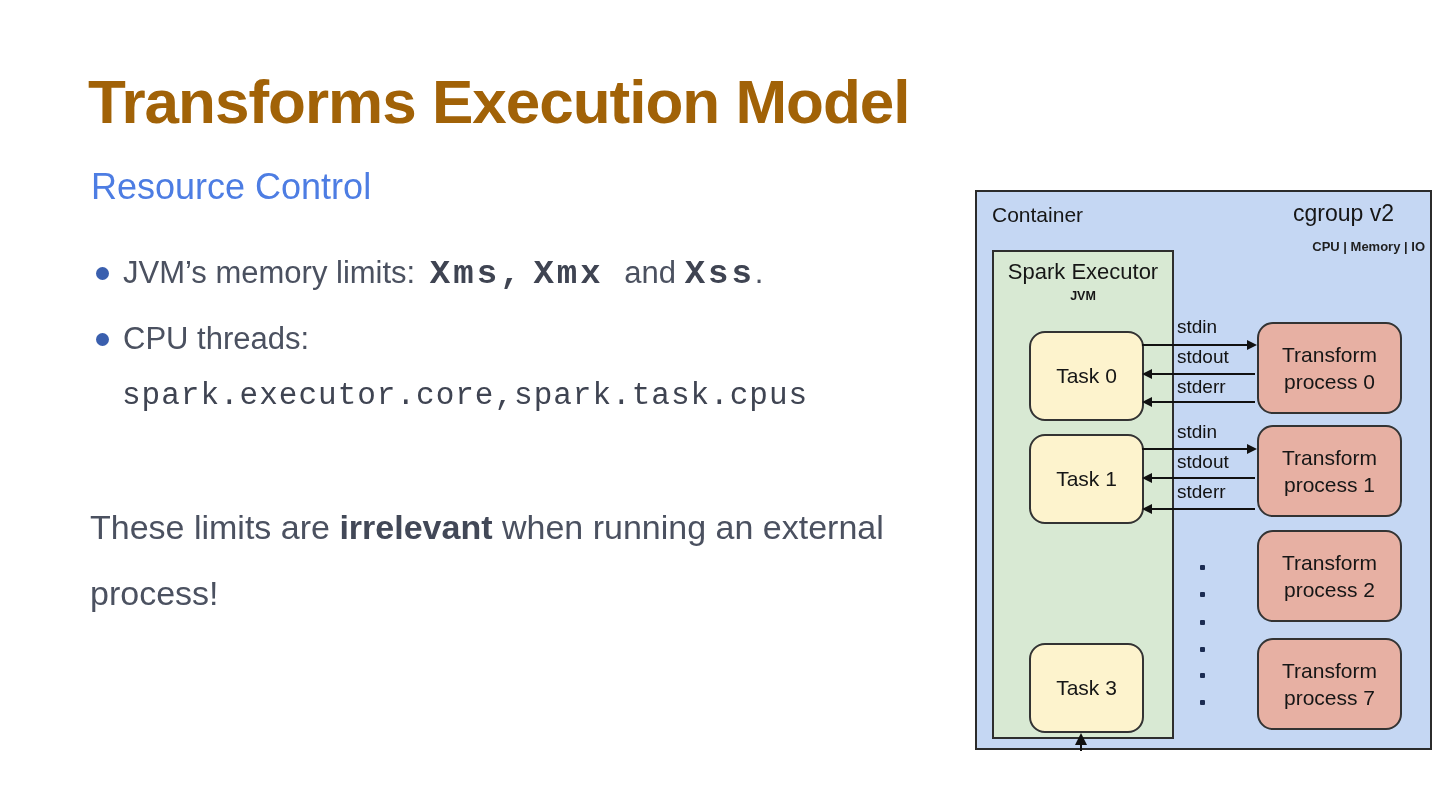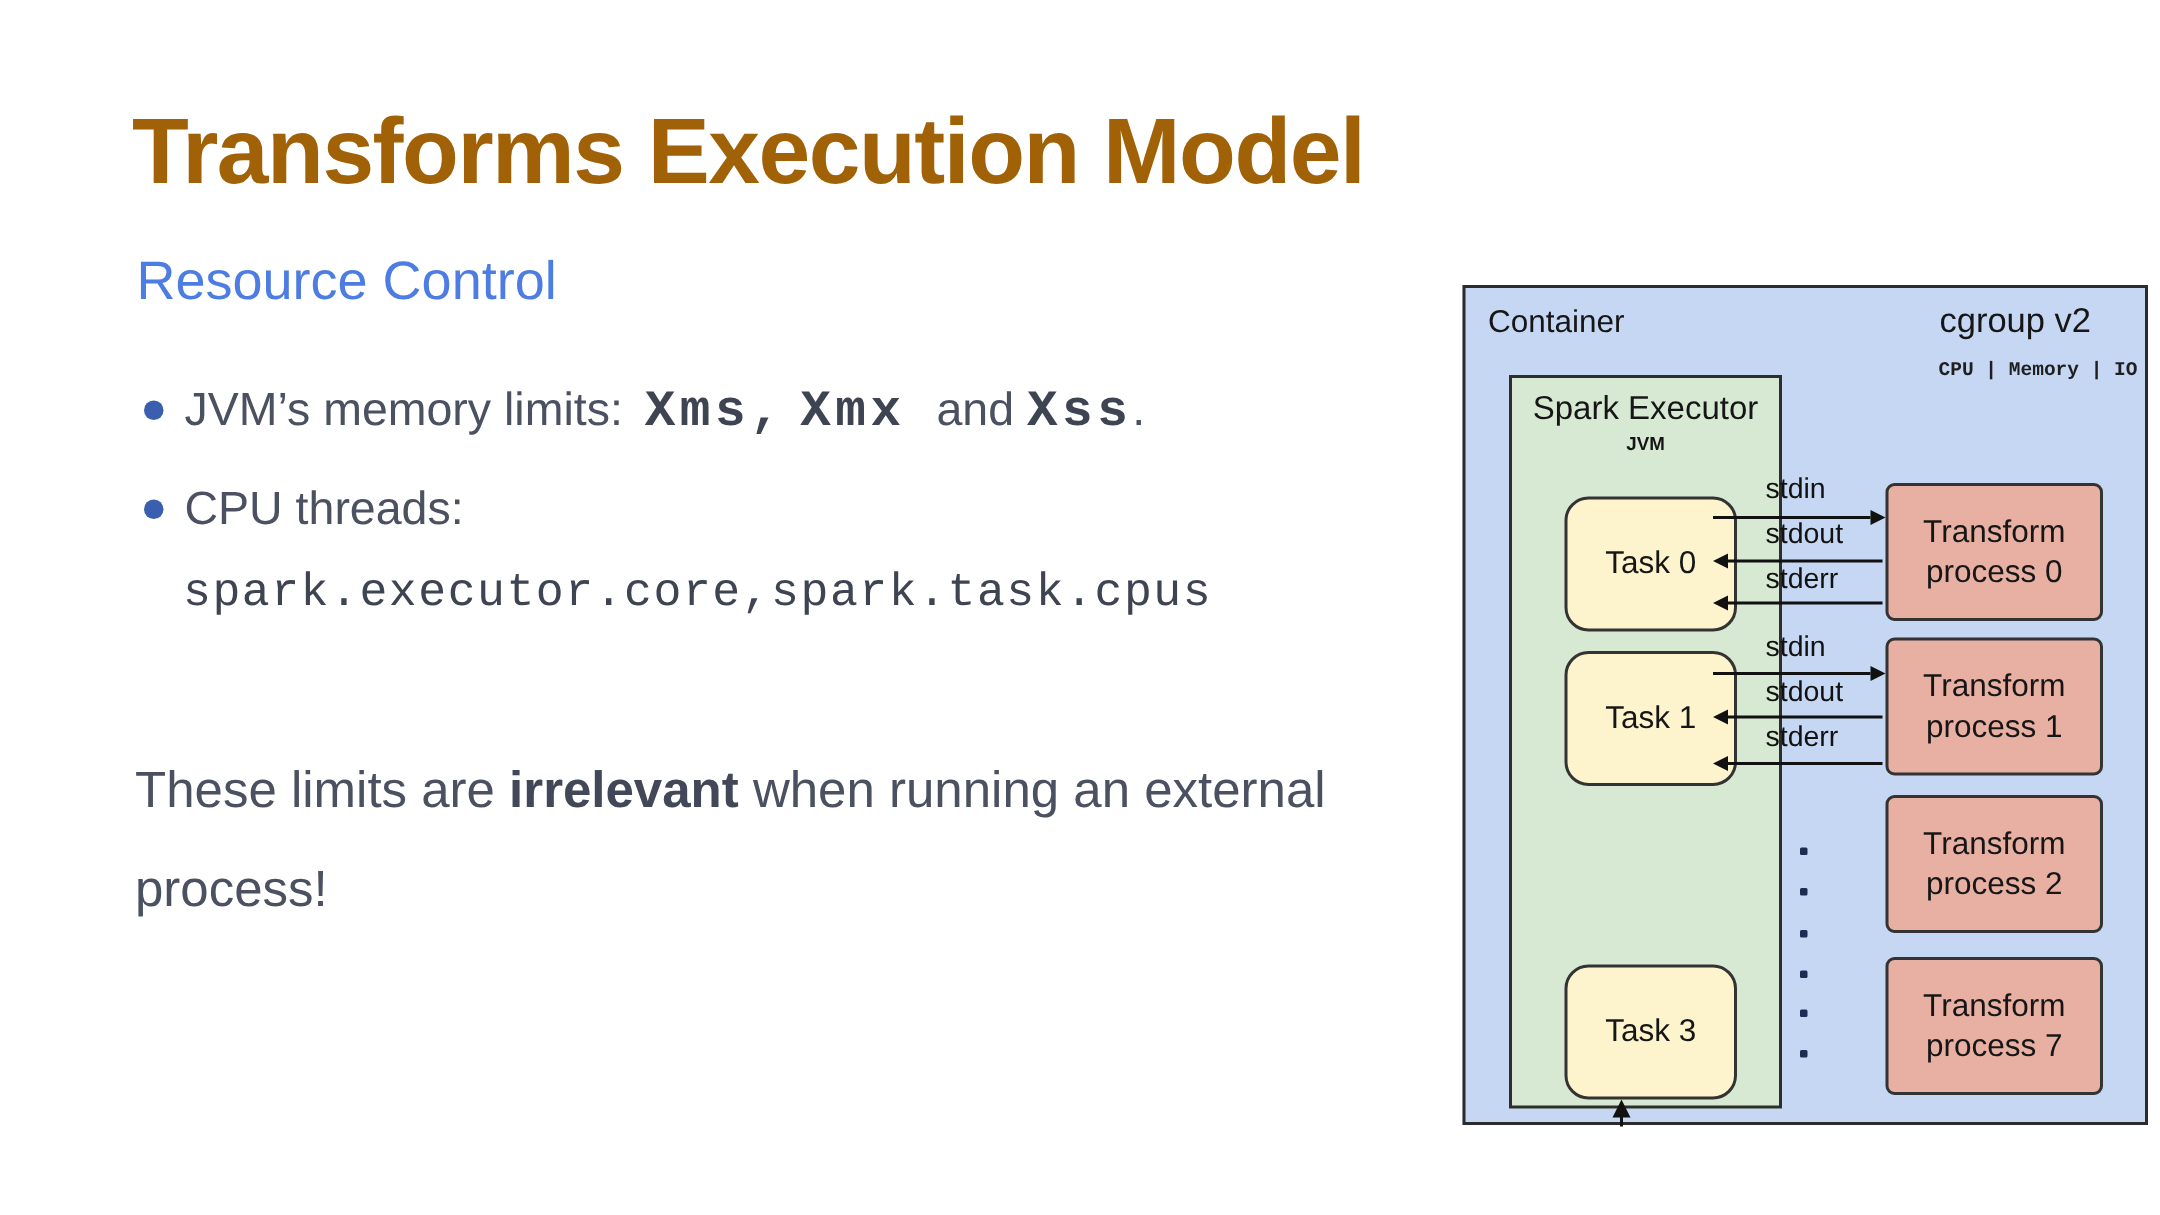--- a/index.html
+++ b/index.html
@@ -31,35 +31,35 @@
   .note { position:absolute; left:90px; top:494px; width:830px; font-size:34px;
           line-height:66px; color:#4b5160; }
   .note strong { font-weight:700; color:#424857; }
 
   
   .diagram { position:absolute; left:975px; top:190px; width:457px; height:560px;
              background:#c5d7f3; border:2px solid #2b2b2b; color:#161616;padding-left:16px; }
   .d-container-label { position:absolute; left:15px; top:11px; font-size:21px; }
   .d-cgroup { position:absolute; right:36px; top:8px; font-size:23px; }
   .d-cgroup-sub { position:absolute; right:5px; top:47px; font-size:13px; font-weight:700;
-                  font-family:Liberation Mono, monospace; color:#1f1f1f; }
+                  font-family:Liberation Sans, sans-serif; color:#1f1f1f; }
 
   .executor { position:absolute; left:15px; top:58px; width:182px; height:489px;
-              background:#d8e9d3; border:2px solid #2e2e2e;margin-left:14px; }
+              background:#d8e9d3; border:2px solid #2e2e2e; }
   .exec-title { position:absolute; top:7px; width:100%; text-align:center; font-size:22px; }
   .exec-sub { position:absolute; top:37px; width:100%; text-align:center; font-size:12.5px;
               font-weight:700; }
 
   .task { position:absolute; left:35px; width:115px; height:90px; background:#fdf3cd;
           border:2px solid #333333; border-radius:16px; display:flex; align-items:center;
           justify-content:center; font-size:21px; }
   .t0 { top:79px; } .t1 { top:182px; } .t2 { top:286px; } .t3 { top:391px; }
 
   .proc { position:absolute; left:280px; width:145px; height:92px; background:#e7b0a3;
-          border:2px solid #333333; border-radius:6px; display:flex; align-items:center;
+          border:2px solid #333333; border-radius:16px; display:flex; align-items:center;
           justify-content:center; text-align:center; font-size:21px; line-height:27px;
           padding:0 8px; }
   .p0 { top:130px; } .p1 { top:233px; } .p2 { top:338px; } .p3 { top:446px; }
 
   .stream { position:absolute; left:200px; font-size:19px; color:#121212; }
   .s0a { top:124px; } .s0b { top:154px; } .s0c { top:184px; }
   .s1a { top:229px; } .s1b { top:259px; } .s1c { top:289px; }
 
   .arrows { position:absolute; left:0; top:0; width:457px; height:560px; }
 

